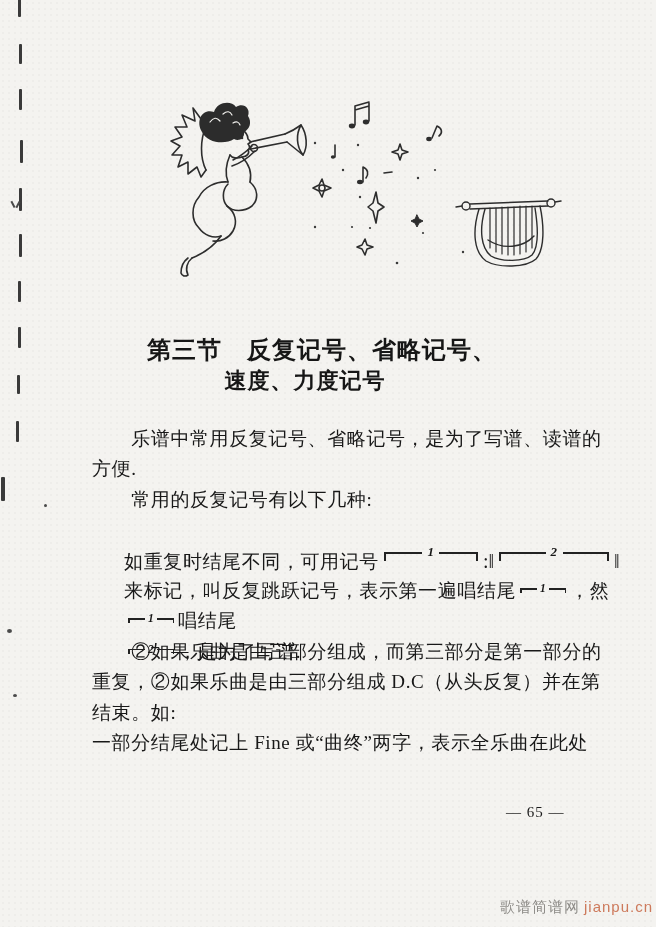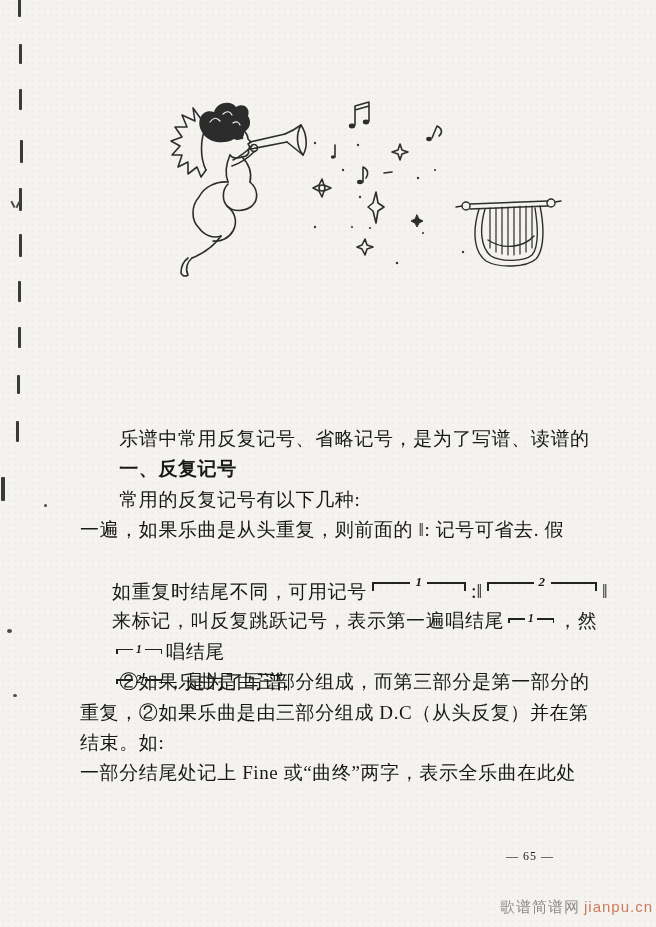--- a/index.html
+++ b/index.html
@@ -19,39 +19,39 @@
   .vmark::before{left:1px;transform:rotate(-28deg);}
   .vmark::after{left:6px;transform:rotate(28deg);}
   
   .illus{position:absolute;left:138px;top:82px;}
   
   .title{position:absolute;left:92px;top:334px;width:460px;text-align:center;
          font-weight:700;letter-spacing:1px;color:#161616;}
   .title .t1{font-size:24px;line-height:32px;}
   .title .t2{font-size:22px;line-height:30px;padding-right:34px;}
   
-  .bodytext{position:absolute;left:80px;top:424px;width:522px;
+  .bodytext{position:absolute;left:92px;top:424px;width:522px;
             font-size:19px;line-height:30.4px;letter-spacing:0.6px;color:#181818;}
   .line{white-space:pre;height:30.4px;}
   .line.bold{font-weight:700;}
   .rep-gap{display:inline-block;width:86px;}
   .rep-sym{font-size:20px;letter-spacing:0;}
   
   .volta{display:inline-flex;align-items:flex-start;position:relative;margin:0 5px;vertical-align:baseline;}
   .volta .seg{flex:1;height:2px;background:#222;}
   .volta .hook{width:2px;height:9px;background:#222;}
   .volta .num{font-size:13px;line-height:6px;padding:0 5px;font-style:italic;font-weight:700;transform:translateY(-3px);}
   .volta.big{width:94px;top:-7px;}
   .volta.v2{width:110px;}
   .volta.sm{width:46px;top:-4px;margin:0 4px;}
   .volta.sm .seg{height:1.6px;}
   .volta.sm .hook{width:1.6px;height:5px;}
   .volta.sm .num{font-size:11.5px;line-height:8px;padding:0 3px;transform:translateY(-4px);}
   
-  .pagenum{position:absolute;left:506px;top:804px;font-size:12px;letter-spacing:1px;color:#1b1b1b;margin-top:45px;}
+  .pagenum{position:absolute;left:506px;top:804px;font-size:15px;letter-spacing:1px;color:#1b1b1b;}
   .watermark{position:absolute;left:500px;top:898px;font-size:15px;
              font-family:"Liberation Sans","DejaVu Sans",sans-serif;letter-spacing:1px;}
   .wm-site{color:#8e8c88;}
   .wm-domain{color:#cd7a5c;margin-left:4px;}
 </style>
 </head>
 <body>
 
 <div class="page">
 
@@ -147,27 +147,30 @@
       <path d="M417,120 l6,-1"></path>
 
       <path d="M341,127 C334,150 336,170 348,179 C360,186 388,186 398,177 C407,167 406,143 402,124"></path>
       <path d="M347,127 C341,148 343,166 353,174 C363,180 386,180 394,173 C401,165 400,145 397,126"></path>
 
       <path d="M352,126 V166 M358,126 V170 M364,125 V172 M370,125 V173 M376,125 V173 M382,124 V172 M388,124 V170 M394,124 V166" stroke-width="1.2"></path>
       <path d="M350,158 C365,168 385,166 396,154"></path>
     </g>
   </svg>
 
+  <div class="title">
+    <div class="t1">第三节　反复记号、省略记号、</div>
+    <div class="t2">速度、力度记号</div>
+  </div>
 
   <div class="bodytext">
     <div class="line">　　乐谱中常用反复记号、省略记号，是为了写谱、读谱的</div>
-    <div class="line bold">　　一、反复记号</div>
+    <div class="line">方便.</div>
     <div class="line">　　常用的反复记号有以下几种:</div>
 
-    <div class="line">一遍，如果乐曲是从头重复，则前面的 ‖: 记号可省去. 假</div>
 
     <div class="line">
       <span>如重复时结尾不同，可用记号</span><span class="volta big v1"><span class="hook"></span><span class="seg"></span><span class="num">1</span><span class="seg"></span><span class="hook"></span></span><span class="rep-sym">:‖</span><span class="volta big v2"><span class="hook"></span><span class="seg"></span><span class="num">2</span><span class="seg"></span><span class="hook"></span></span><span class="rep-sym">‖</span>
     </div>
 
     <div class="line">
       <span>来标记，叫反复跳跃记号，表示第一遍唱结尾</span><span class="volta sm"><span class="hook"></span><span class="seg"></span><span class="num">1</span><span class="seg"></span><span class="hook"></span></span><span>，然</span>
     </div>
 
     <div class="line">

